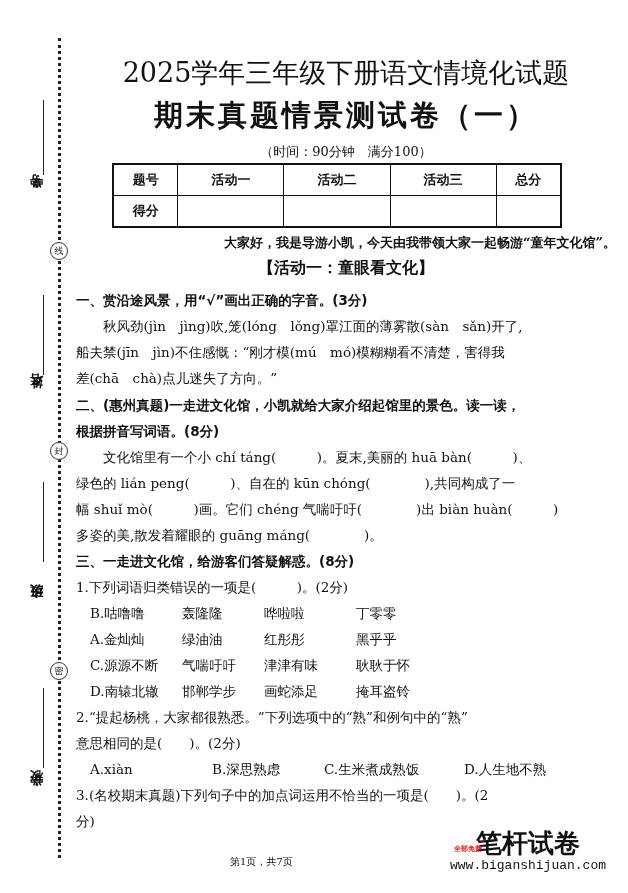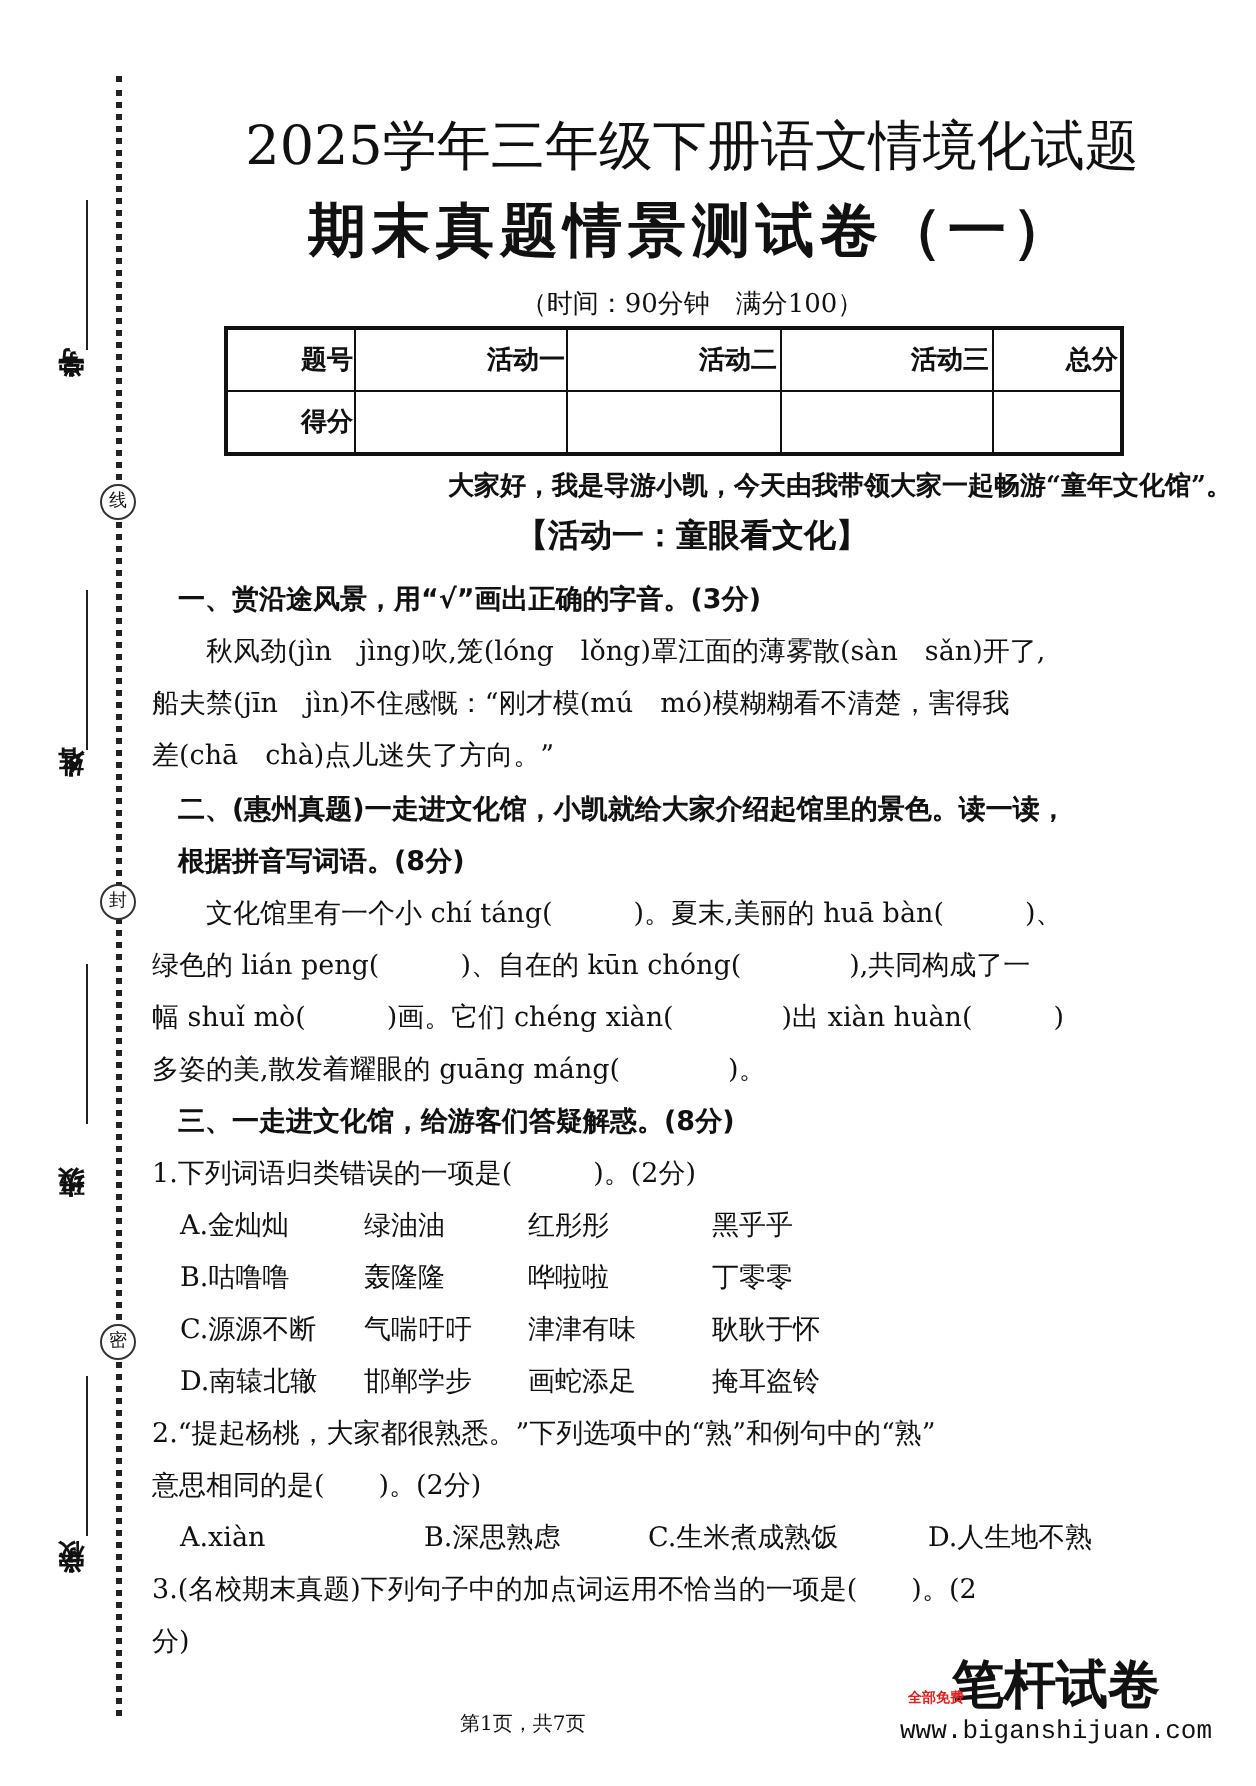--- a/index.html
+++ b/index.html
@@ -17,26 +17,26 @@
   .field-line { position: absolute; left: 43px; width: 0; border-left: 1px solid #222; }
 
   .page { position: absolute; left: 76px; top: 0; width: 540px; }
   .title1 { position: absolute; top: 55px; left: 0; width: 540px; text-align: center;
             font-size: 27px; font-weight: normal; font-family: "DejaVu Serif", serif; letter-spacing: 0px; }
   .title2 { position: absolute; top: 96px; left: 0; width: 540px; text-align: center;
             font-size: 29px; font-weight: bold; font-family: "DejaVu Sans", sans-serif; letter-spacing: 3px; }
   .subtitle { position: absolute; top: 143px; left: 0; width: 540px; text-align: center; font-size: 13px; }
   table.score { position: absolute; top: 163px; left: 36px; width: 450px; border-collapse: collapse;
                 border: 2px solid #111; font-size: 13px; }
-  table.score td { border: 1px solid #111; height: 28px; text-align: right; font-weight: bold; }
+  table.score td { border: 1px solid #111; height: 28px; text-align: center; font-weight: bold; }
   .intro { position: absolute; top: 234px; left: 0; width: 540px; text-align: right; font-size: 13px; font-weight: bold; }
   .activity { position: absolute; top: 258px; left: 0; width: 540px; text-align: center; font-size: 16px;
               font-weight: bold; font-family: "DejaVu Sans", sans-serif; }
   .q { position: absolute; left: 0; width: 540px; font-size: 13.5px; line-height: 26px; }
-  .qh { font-weight: bold; font-family: "DejaVu Sans", sans-serif; margin-left: 13px; }
+  .qh { font-weight: bold; font-family: "DejaVu Sans", sans-serif; }
   .indent { text-indent: 2em; }
   .opts { display: flex; padding-left: 14px; }
   .opts span { display: inline-block; }
   .footer { position: absolute; top: 855px; left: 230px; font-size: 10px; }
   .logo { position: absolute; top: 828px; left: 450px; width: 170px; }
   .logo-main { font-size: 26px; font-family: "DejaVu Sans", sans-serif; font-weight: bold; padding-left: 26px; line-height: 30px; }
   .logo-free { position: absolute; left: 4px; top: 16px; font-size: 7px; color: #e02020; font-weight: bold; font-family: "DejaVu Sans", sans-serif; }
   .logo-url { font-size: 13px; font-family: Liberation Mono, monospace; line-height: 16px; }
 </style>
 </head>
@@ -102,39 +102,39 @@
     <div class="indent">秋风劲(jìn　jìng)吹,笼(lóng　lǒng)罩江面的薄雾散(sàn　sǎn)开了,</div>
     <div>船夫禁(jīn　jìn)不住感慨：“刚才模(mú　mó)模糊糊看不清楚，害得我</div>
     <div>差(chā　chà)点儿迷失了方向。”</div>
   </div>
 
   <div class="q" style="top:392px">
     <div class="qh">二、(惠州真题)一走进文化馆，小凯就给大家介绍起馆里的景色。读一读，</div>
     <div class="qh">根据拼音写词语。(8分)</div>
     <div class="indent">文化馆里有一个小 chí táng(　　　)。夏末,美丽的 huā bàn(　　　)、</div>
     <div>绿色的 lián peng(　　　)、自在的 kūn chóng(　　　　),共同构成了一</div>
-    <div>幅 shuǐ mò(　　　)画。它们 chéng xiàn(　　　　)出 xiàn huàn(　　　)</div>
+    <div>幅 shuǐ mò(　　　)画。它们 chéng 气喘吁吁(　　　　)出 biàn huàn(　　　)</div>
     <div>多姿的美,散发着耀眼的 guāng máng(　　　　)。</div>
   </div>
 
   <div class="q" style="top:548px">
     <div class="qh">三、一走进文化馆，给游客们答疑解惑。(8分)</div>
     <div>1.下列词语归类错误的一项是(　　　)。(2分)</div>
 
     <div class="opts">
+      <span style="width:92px">B.咕噜噜</span>
+      <span style="width:82px">轰隆隆</span>
+      <span style="width:92px">哗啦啦</span>
+      <span>丁零零</span>
+    </div>
+    <div class="opts">
       <span style="width:92px">A.金灿灿</span>
       <span style="width:82px">绿油油</span>
       <span style="width:92px">红彤彤</span>
       <span>黑乎乎</span>
-    </div>
-    <div class="opts">
-      <span style="width:92px">B.咕噜噜</span>
-      <span style="width:82px">轰隆隆</span>
-      <span style="width:92px">哗啦啦</span>
-      <span>丁零零</span>
     </div>
     <div class="opts">
       <span style="width:92px">C.源源不断</span>
       <span style="width:82px">气喘吁吁</span>
       <span style="width:92px">津津有味</span>
       <span>耿耿于怀</span>
     </div>
     <div class="opts">
       <span style="width:92px">D.南辕北辙</span>
       <span style="width:82px">邯郸学步</span>

